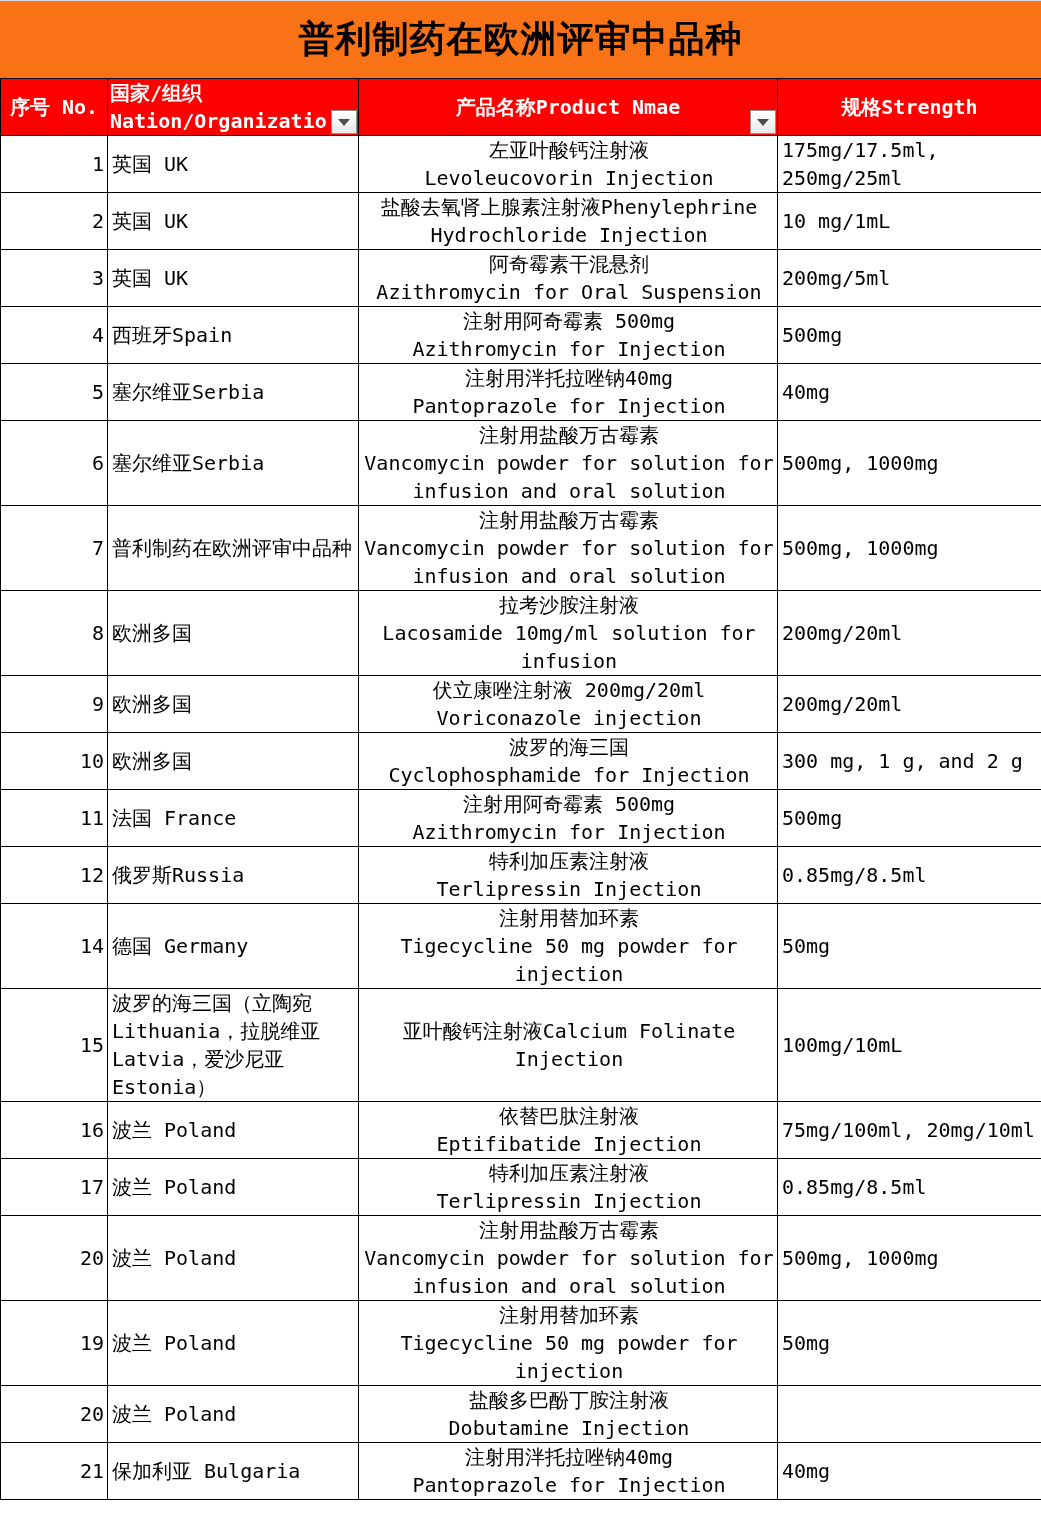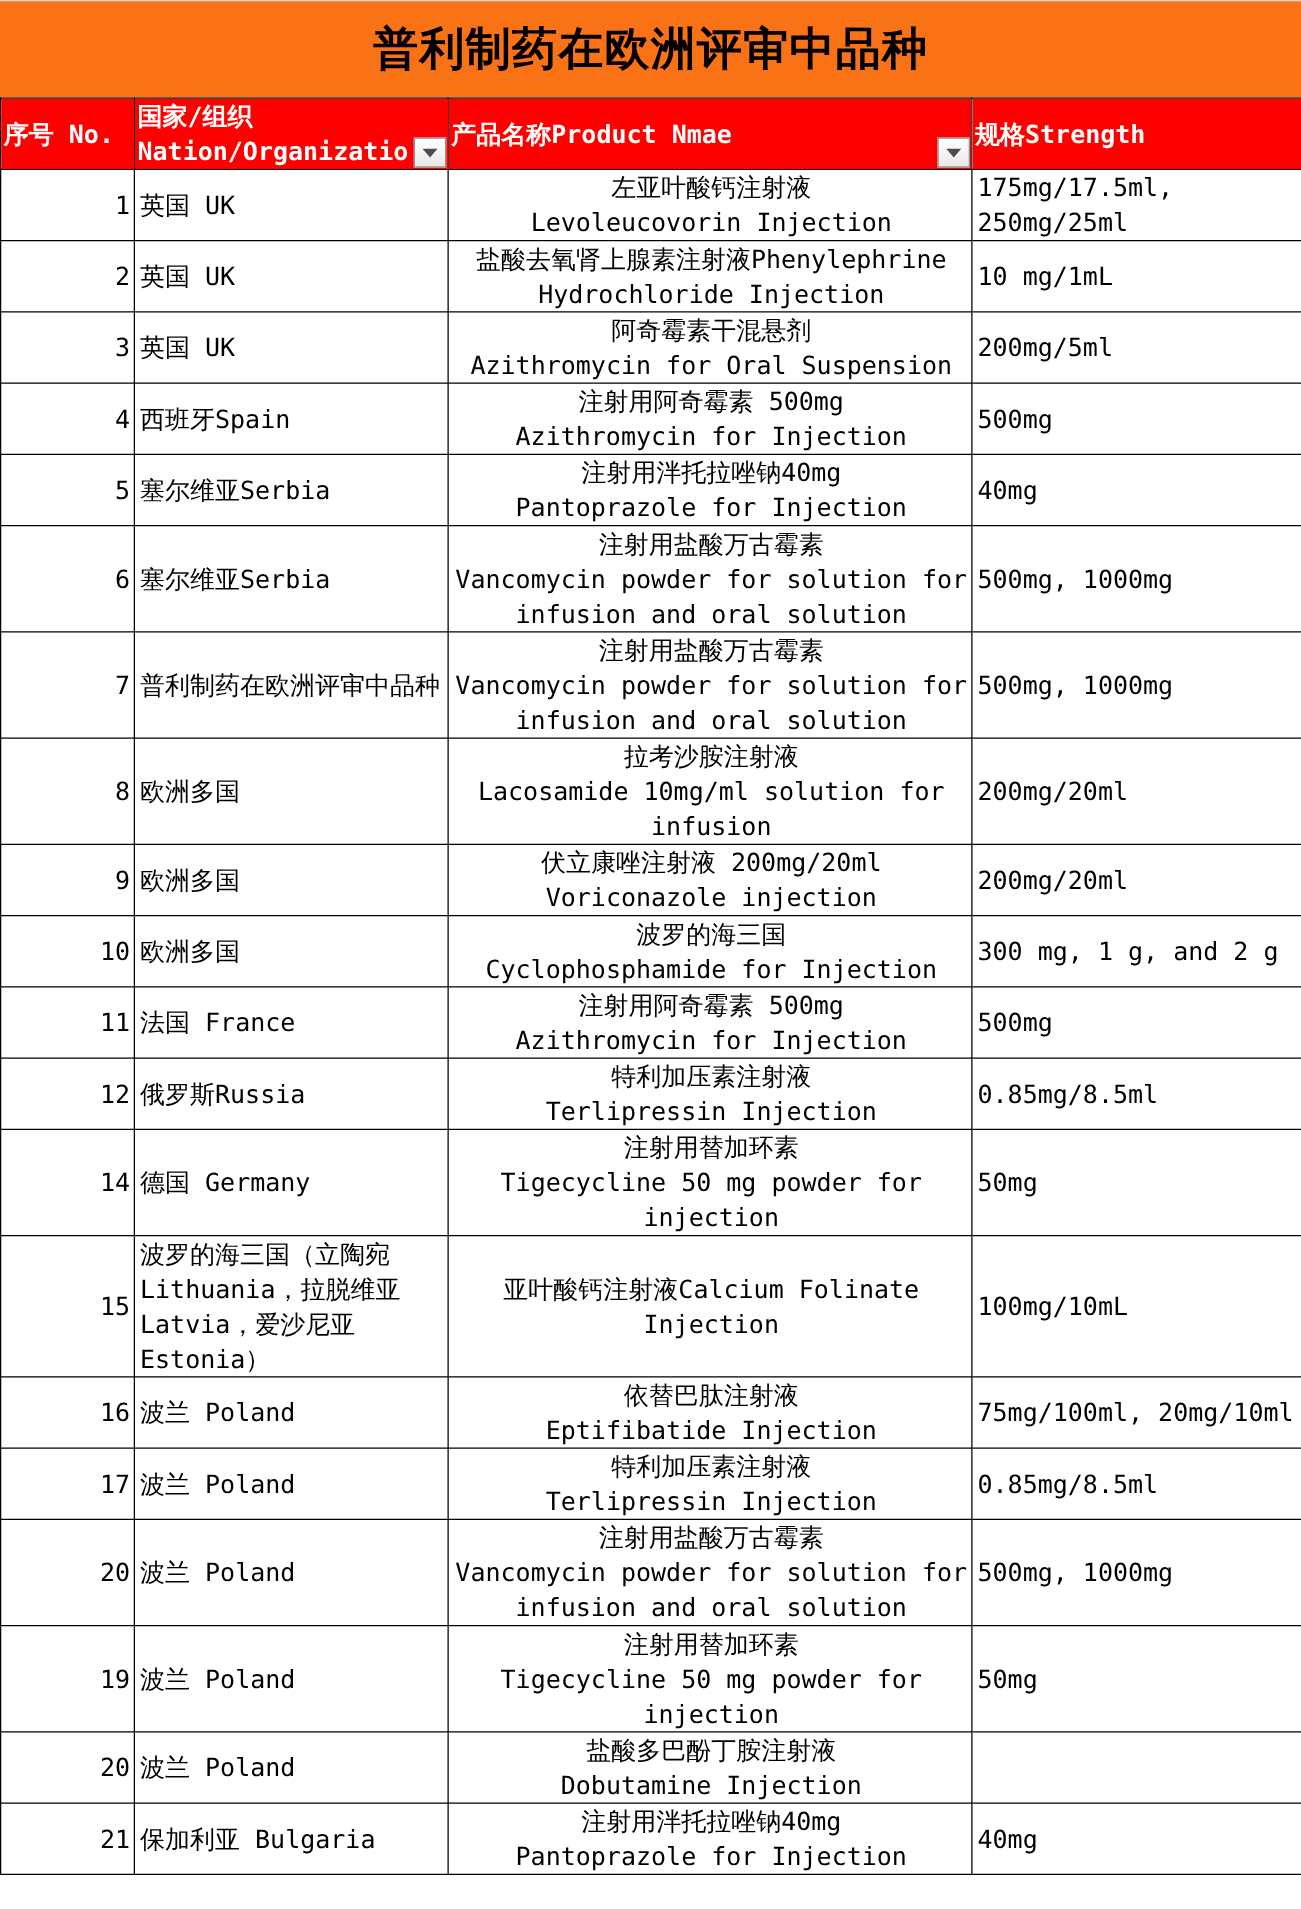--- a/index.html
+++ b/index.html
@@ -42,21 +42,21 @@
     vertical-align: middle;
     font-size: 20px;
     line-height: 28px;
     overflow: hidden;
   }
   thead th {
     background: #ff0000;
     color: #ffffff;
     font-weight: bold;
     height: 46px;
-    text-align: left;
+    text-align: center;
     position: relative;
     line-height: 22px;
     padding: 0 2px;
   }
   thead th .hdr-line { display: block; white-space: nowrap; }
   thead th.th-nation { text-align: left; }
   .filter-btn {
     position: absolute;
     right: 1px;
     bottom: 1px;

